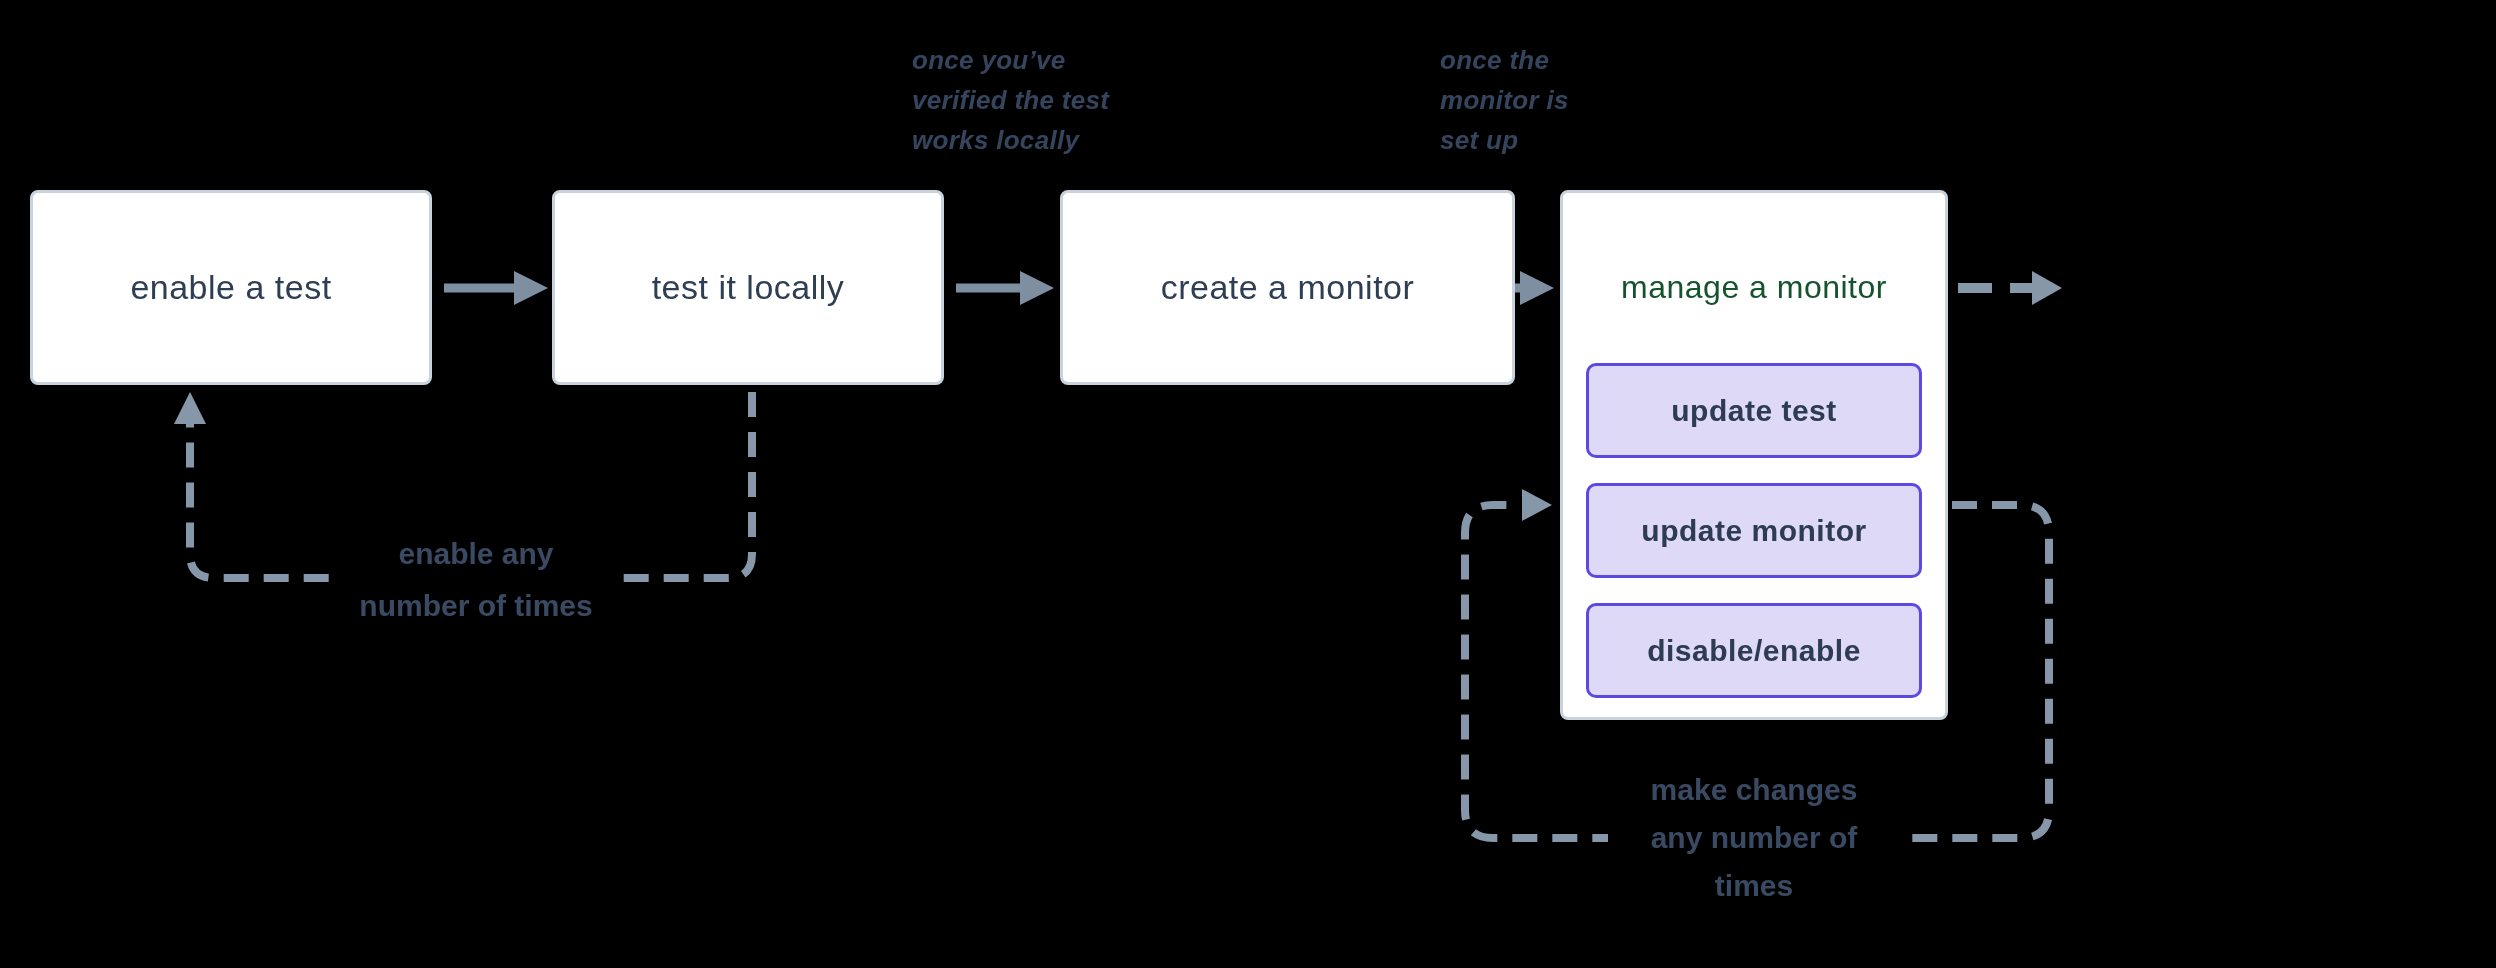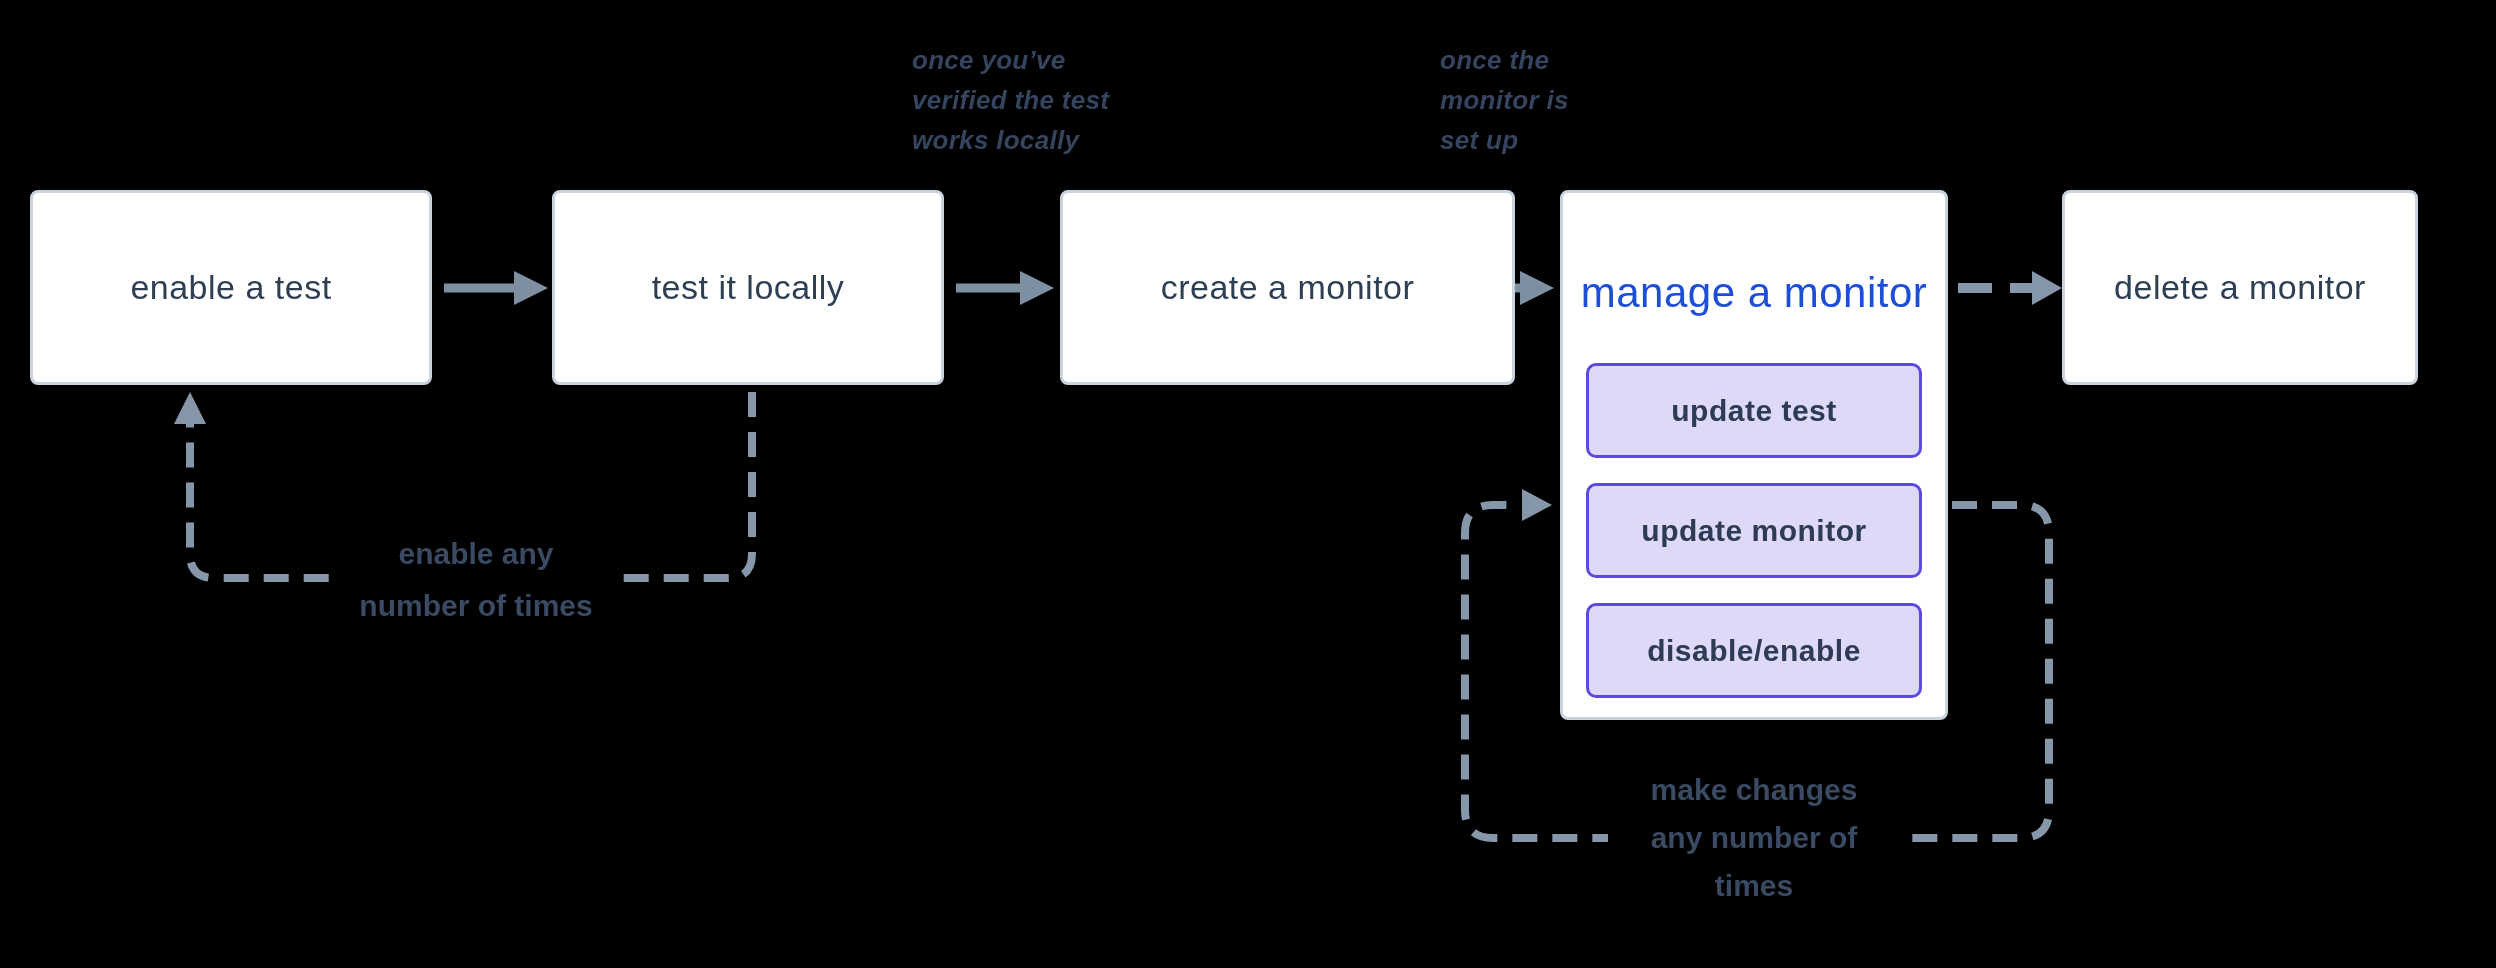--- a/index.html
+++ b/index.html
@@ -38,22 +38,22 @@
   }
   .node.tall {
     align-items: flex-start;
   }
   .node-title {
     position: absolute;
     left: 0;
     top: 76px;
     width: 100%;
     text-align: center;
-    color: #1d4ed8;
-    font-size: 42px;
+    color: #14532d;
+    font-size: 32px;
     font-weight: 500;
     letter-spacing: 0.5px;
   }
   .sub-btn {
     position: absolute;
     left: 23px;
     width: 336px;
     height: 95px;
     background: #ddd9f6;
     border: 3px solid #5a49e2;
@@ -154,23 +154,20 @@
       <span>update test</span>
     </div>
     <div class="sub-btn" style="top:290px;">
       <span>update monitor</span>
     </div>
     <div class="sub-btn" style="top:410px;">
       <span>disable/enable</span>
     </div>
   </div>
 
-  <div class="node" style="left:2062px; top:190px; width:356px; height:195px;">
-    <span>delete a monitor</span>
-  </div>
 
   <div class="annotation" style="left:912px; top:40px;">
     <div>once you’ve</div>
     <div>verified the test</div>
     <div>works locally</div>
   </div>
 
   <div class="annotation" style="left:1440px; top:40px;">
     <div>once the</div>
     <div>monitor is</div>

